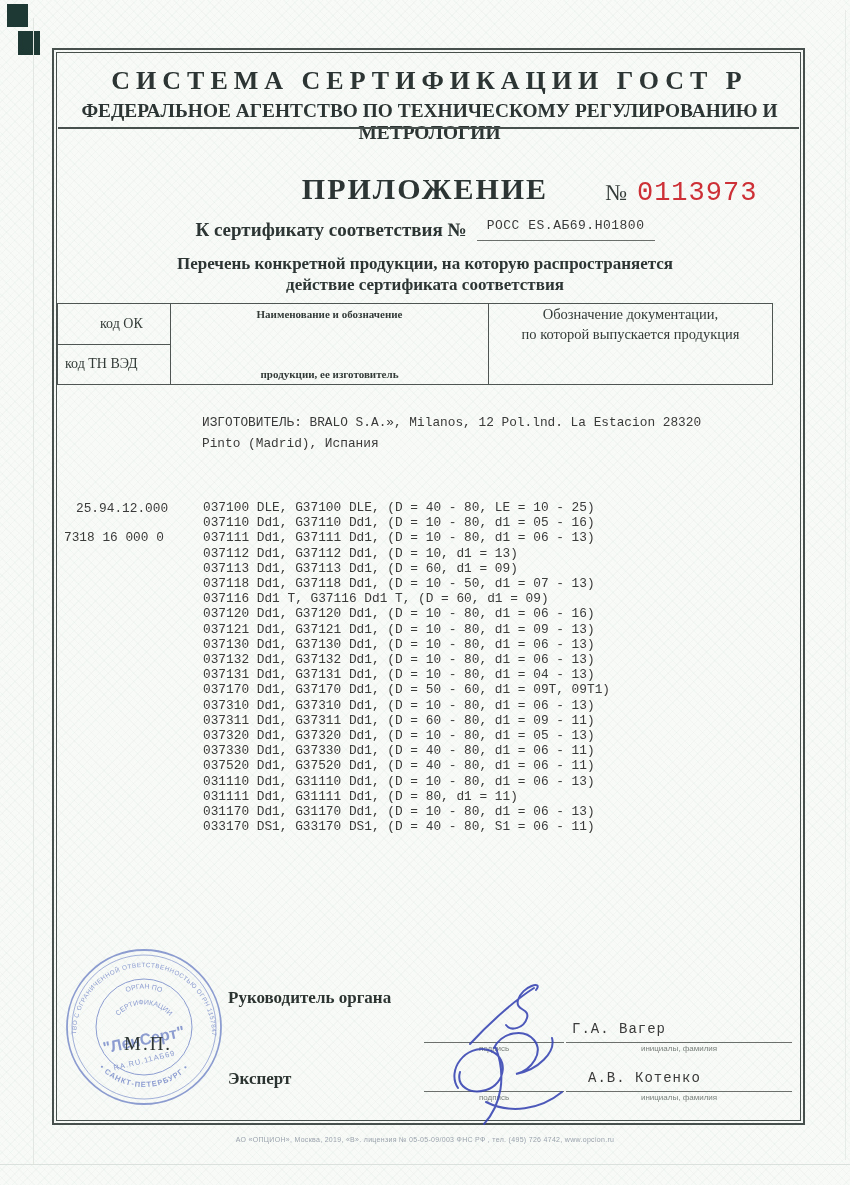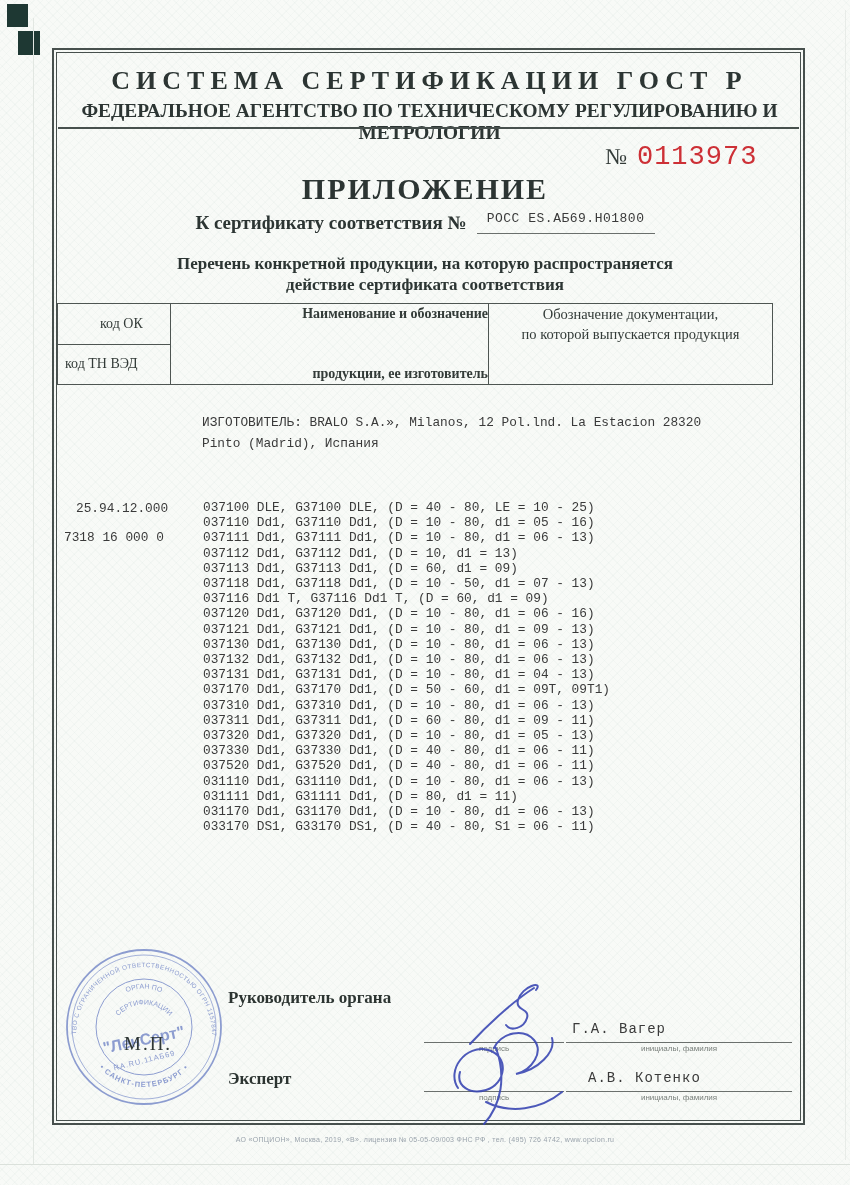--- a/index.html
+++ b/index.html
@@ -24,42 +24,42 @@
   .frame-inner{position:absolute;left:2px;top:2px;right:2px;bottom:2px;border:1px solid #47504d;}
   
   .hdr-system{position:absolute;left:58px;top:66px;width:743px;text-align:center;
     font-size:26px;font-weight:bold;letter-spacing:6px;color:#2c3533;font-family:Liberation Serif, serif;}
   .hdr-agency{position:absolute;left:58px;top:100px;width:743px;text-align:center;
     font-size:19px;font-weight:bold;letter-spacing:0px;color:#2c3533;transform:scaleX(1.02);}
   .hdr-rule{position:absolute;left:58px;top:127px;width:741px;border-top:2px solid #47504d;}
   
   .serial{position:absolute;left:605px;top:142px;display:flex;align-items:baseline;gap:10px;}
   .serial-prefix{font-size:23px;color:#333b38;}
-  .serial-number{font-family:"Liberation Mono",monospace;font-size:27px;letter-spacing:1px;color:#cd3036;}
+  .serial-number{font-family:"Liberation Mono",monospace;font-size:27px;letter-spacing:1px;color:#cd3036;margin-top:36px;}
   
   .doc-title{position:absolute;left:0;top:172px;width:850px;text-align:center;
     font-size:30px;font-weight:bold;letter-spacing:2px;color:#2c3533;}
   
-  .cert-row{position:absolute;left:0;top:212px;width:850px;text-align:center;}
+  .cert-row{position:absolute;left:0;top:219px;width:850px;text-align:center;}
   .cert-label{font-size:19px;font-weight:bold;color:#2c3533;}
   .cert-value-box{display:inline-block;border-bottom:1px solid #6a6f6c;min-width:178px;
     text-align:center;margin-left:10px;}
   .cert-value{font-family:"Liberation Mono",monospace;font-size:13px;color:#3a3f3c;
     position:relative;top:-7px;letter-spacing:0.5px;}
   
   .subtitle{position:absolute;left:0;top:253px;width:850px;text-align:center;
     font-size:17px;font-weight:bold;color:#2c3533;line-height:21px;}
   
   .tbl{position:absolute;left:57px;top:303px;width:716px;height:82px;
     border:1px solid #4e5552;display:flex;box-sizing:border-box;background:transparent;}
   .tbl-col1{width:112px;border-right:1px solid #4e5552;display:flex;flex-direction:column;}
   .tbl-col1 .cell{flex:1;display:flex;align-items:center;padding-left:7px;font-size:14px;color:#333b38;}
   .tbl-col1 .cell.top{border-bottom:1px solid #4e5552;padding-left:42px;}
   .tbl-col2{width:317px;border-right:1px solid #4e5552;display:flex;flex-direction:column;
-    align-items:flex-end;justify-content:center;text-align:center;font-size:14px;font-weight:bold;
+    align-items:center;justify-content:center;text-align:center;font-size:11px;font-weight:bold;
     color:#333b38;line-height:20px;gap:40px;}
   .tbl-col3{flex:1;display:flex;flex-direction:column;align-items:center;justify-content:flex-start;
     text-align:center;font-size:14.5px;font-weight:normal;color:#333b38;line-height:20px;}
   
   .mono{font-family:"Liberation Mono","DejaVu Sans Mono",monospace;color:#3a3a3a;white-space:pre;}
   .manufacturer{position:absolute;left:202px;top:412px;font-size:12.8px;line-height:21px;}
   .products{position:absolute;left:203px;top:500px;font-size:12.8px;line-height:15.2px;}
   .code-ok{position:absolute;left:76px;top:501px;font-size:12.8px;}
   .code-tnved{position:absolute;left:64px;top:530px;font-size:12.8px;}
   

